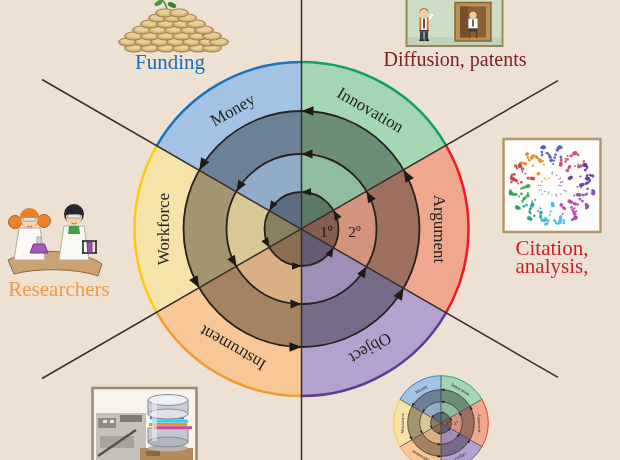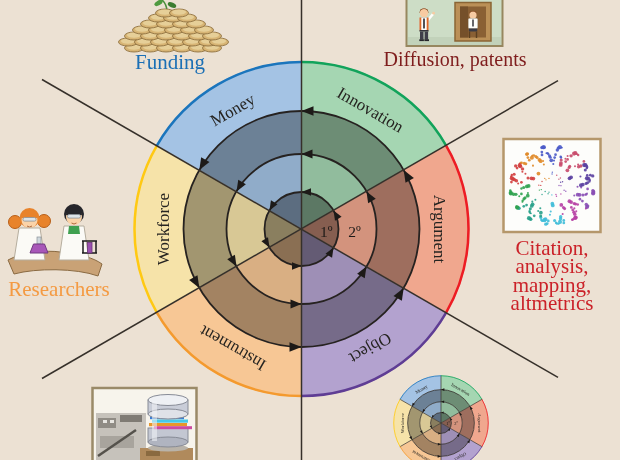--- a/index.html
+++ b/index.html
@@ -567,16 +567,15 @@
         <text transform="translate(401.95 423.00) rotate(-90.00)" text-anchor="middle" dy="0.35em" fill="#262421" font-size="4.81">Workforce</text>
         <text x="448.02" y="423.86" text-anchor="middle" dy="0.35em" fill="#1d1a18" font-size="4.39">1º</text>
         <text x="455.98" y="423.78" text-anchor="middle" dy="0.35em" fill="#1d1a18" font-size="4.39">2º</text>
       </g>
   </svg>
 
   <div class="lbl lbl-funding" style="color: rgb(27, 111, 181);">Funding</div>
   <div class="lbl lbl-diffusion" style="color: #7f1d1d;">Diffusion, patents</div>
   <div class="papers-block" style="color: rgb(203, 34, 41);">
     <div class="papers-sub">Citation, analysis,</div>
-    <div class="papers-sub">mapping, altmetrics</div>
   </div>
   <div class="lbl lbl-researchers" style="color: rgb(244, 154, 66);">Researchers</div>
 </div>
 
 </body></html>

